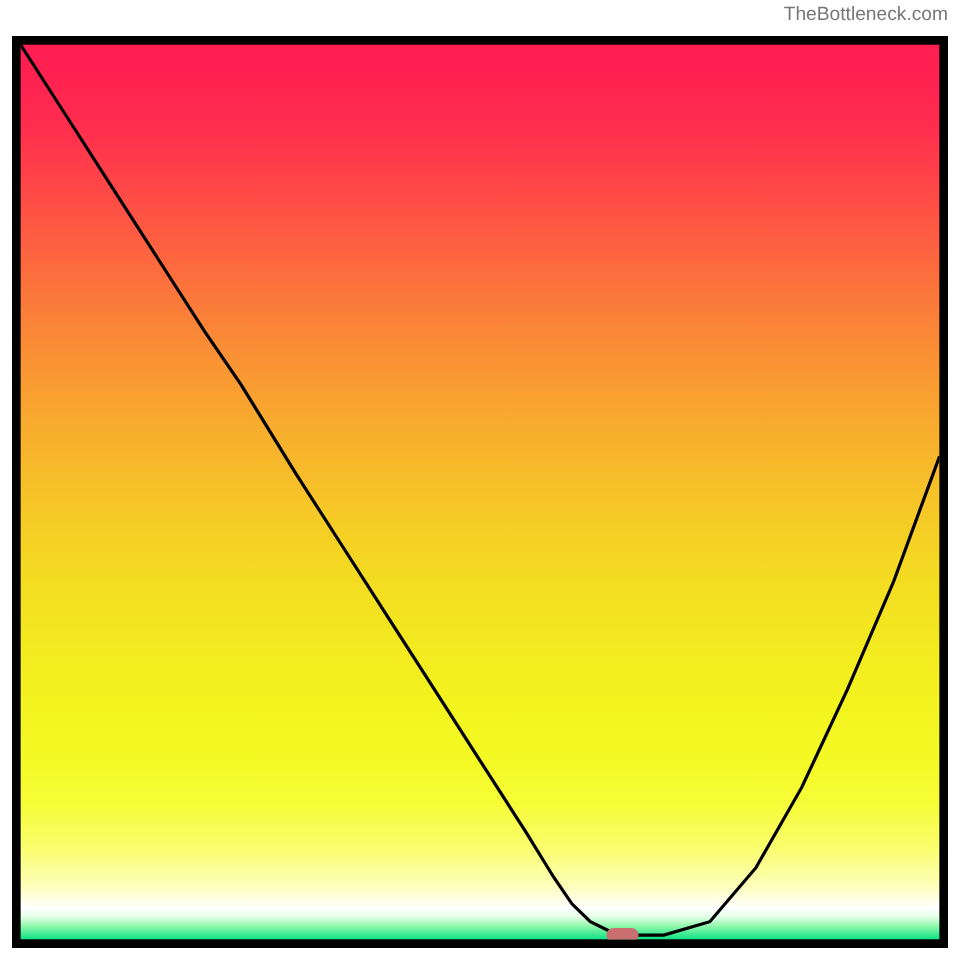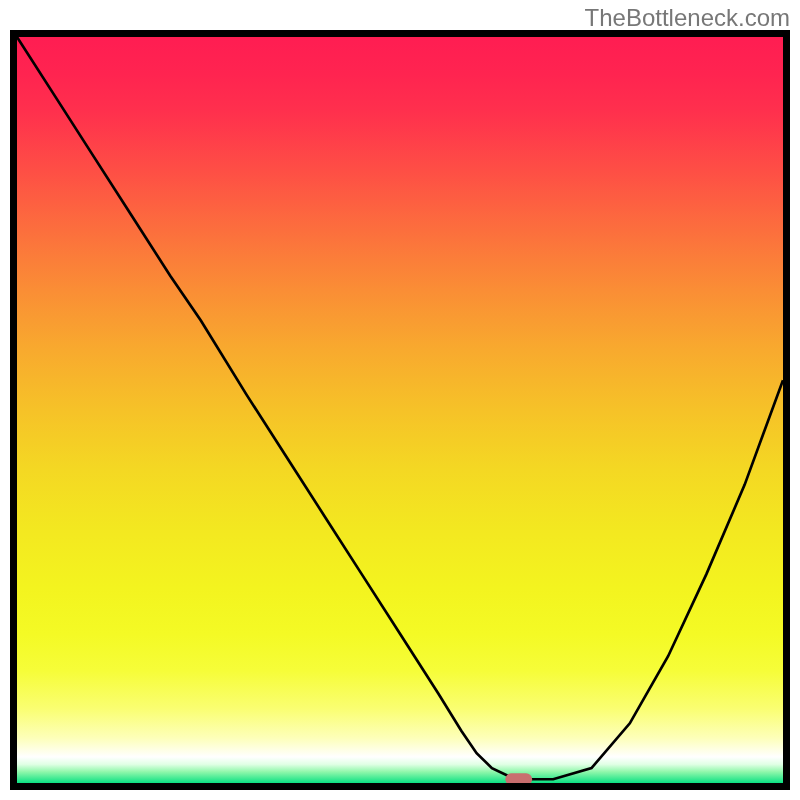--- a/index.html
+++ b/index.html
@@ -1,17 +1,17 @@
 <!DOCTYPE html>
 <html><head>
 <meta charset="utf-8">
 <style>
   * { margin: 0; padding: 0; box-sizing: border-box; }
   body { width: 800px; height: 800px; background: #fff; position: relative; font-family: Arial, sans-serif; }
-  .watermark { position: absolute; top: 4px; right: 10px; color: #777; font-size: 24px; font-weight: 500; }
+  .watermark { position: absolute; top: 4px; right: 10px; color: #777; font-size: 16px; font-weight: 500; }
   .chart-outer { position: absolute; top: 30px; left: 10px; width: 780px; height: 760px; background: #000; }
   .chart-inner { position: absolute; top: 7px; left: 7px; right: 7px; bottom: 7px; }
   svg { display: block; width: 100%; height: 100%; }
 </style>
 </head>
 <body>
 
 <div class="watermark">TheBottleneck.com</div>
 
 <div class="chart-outer">

